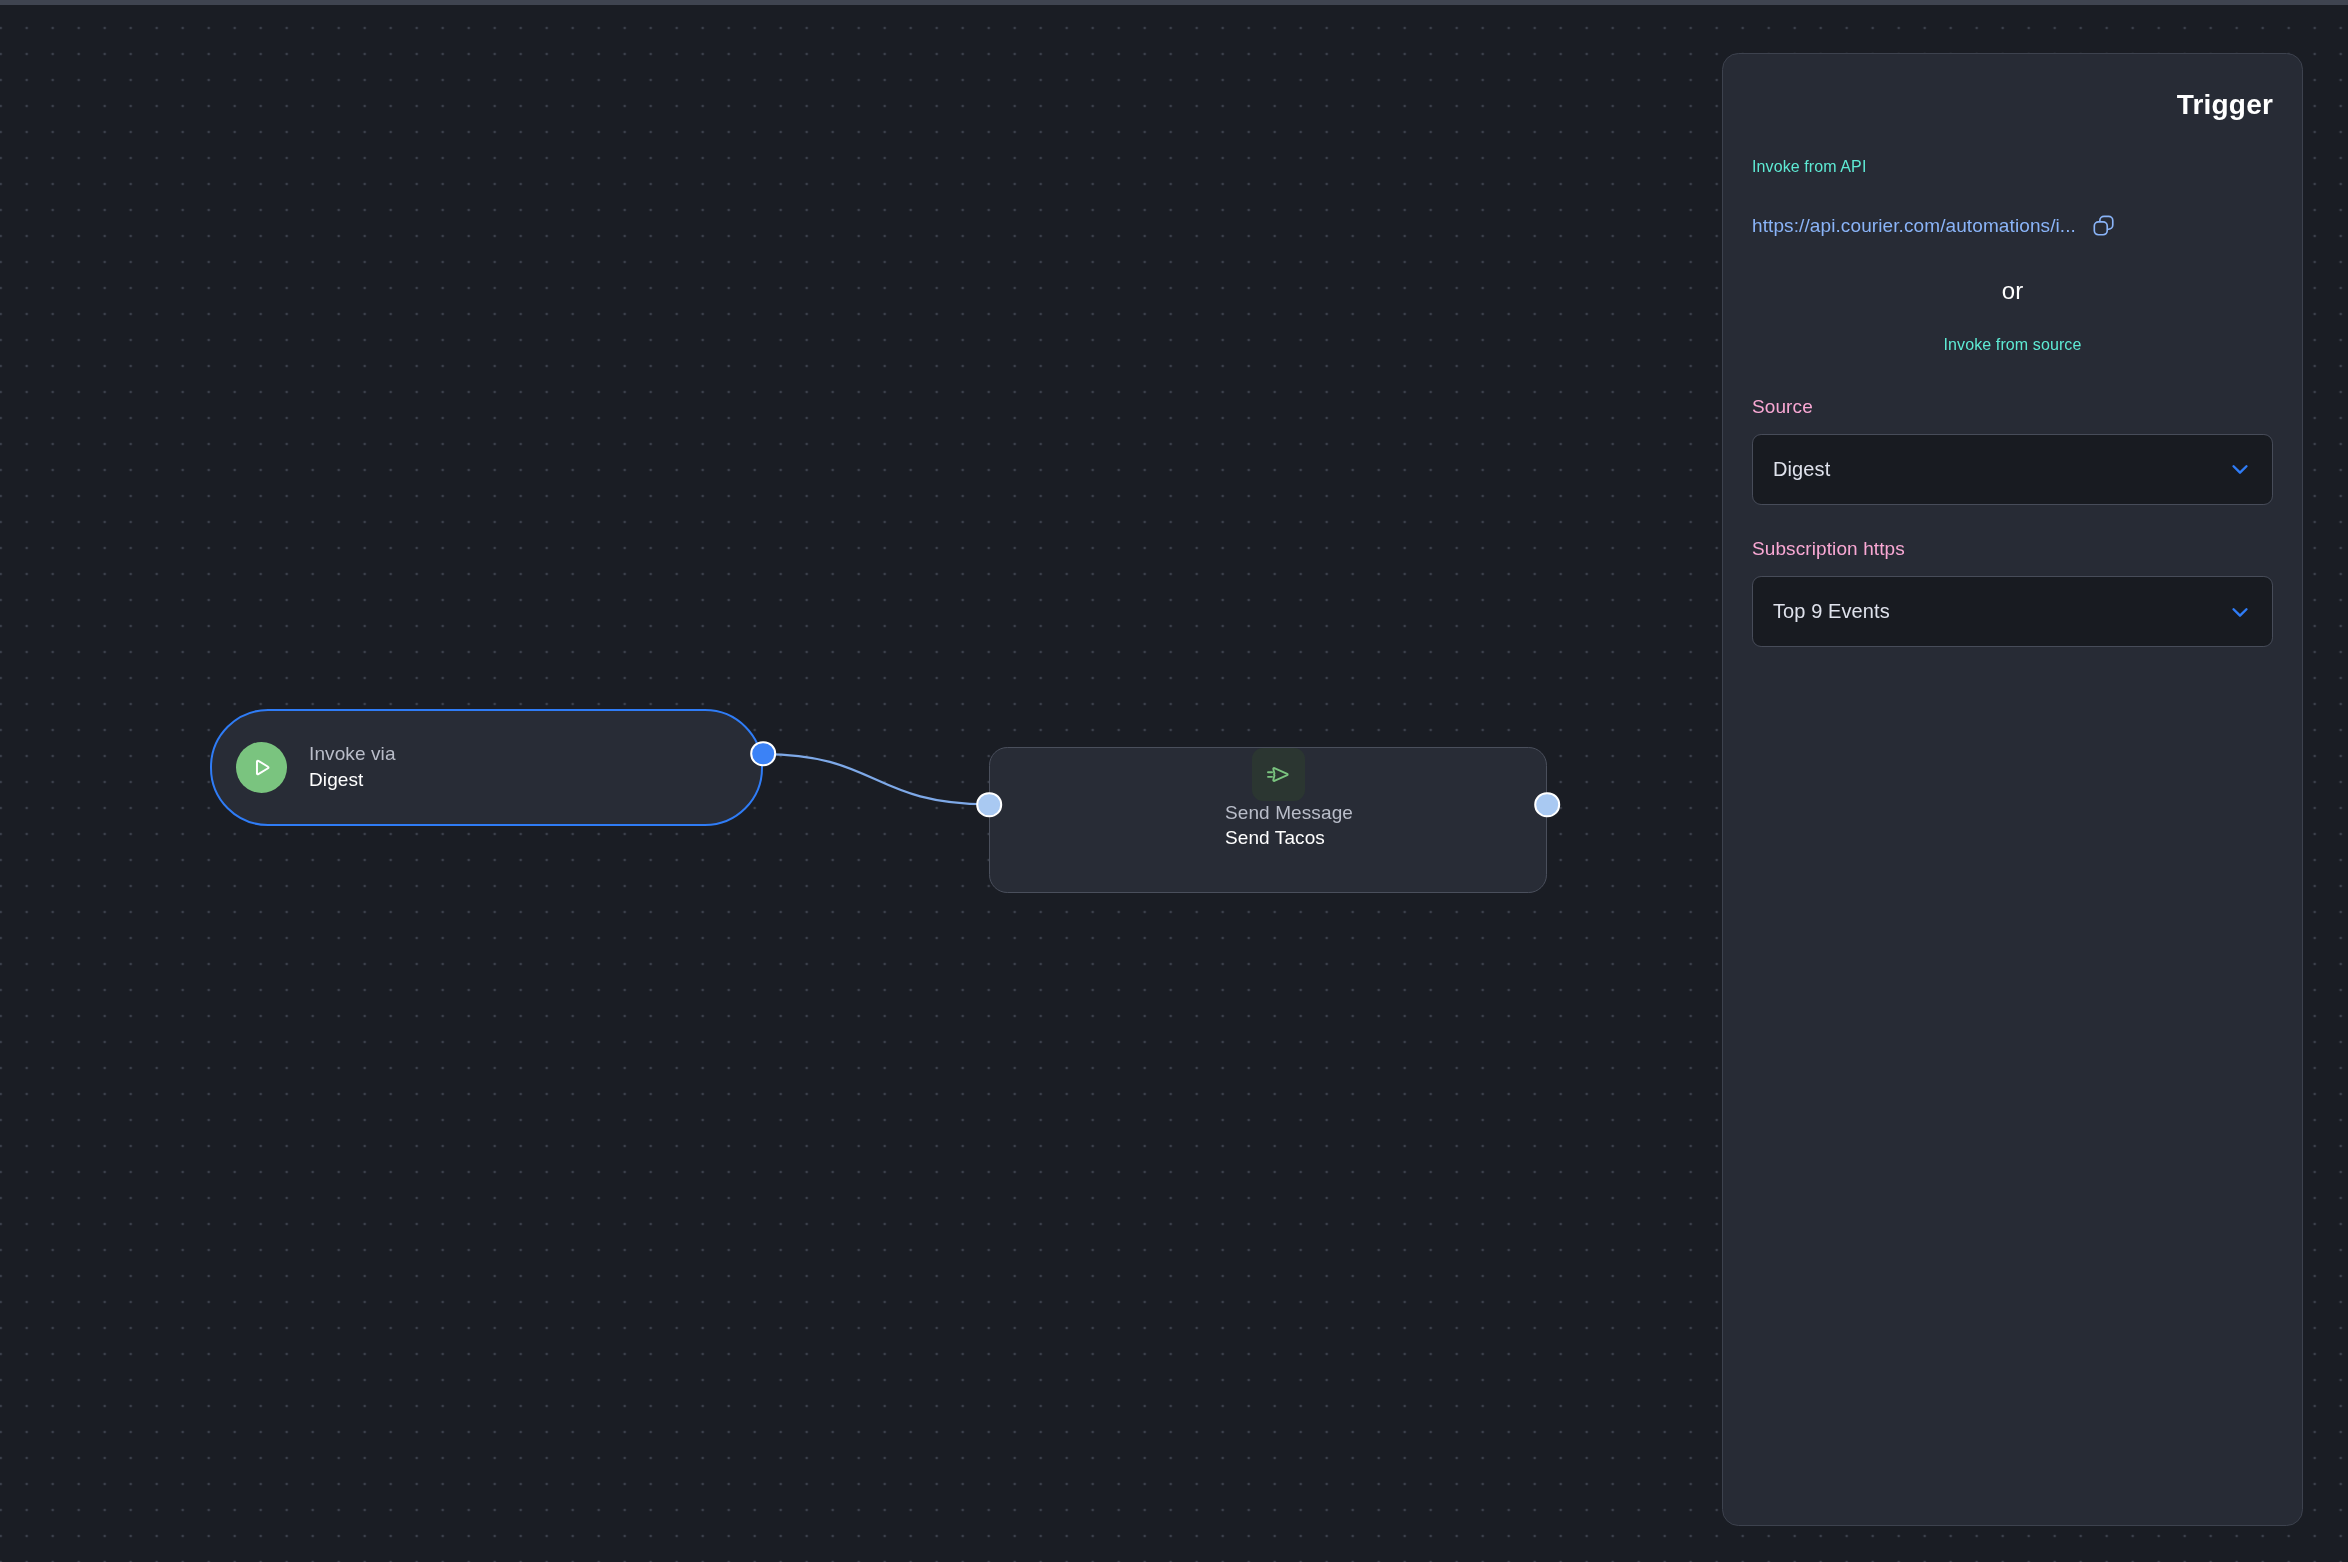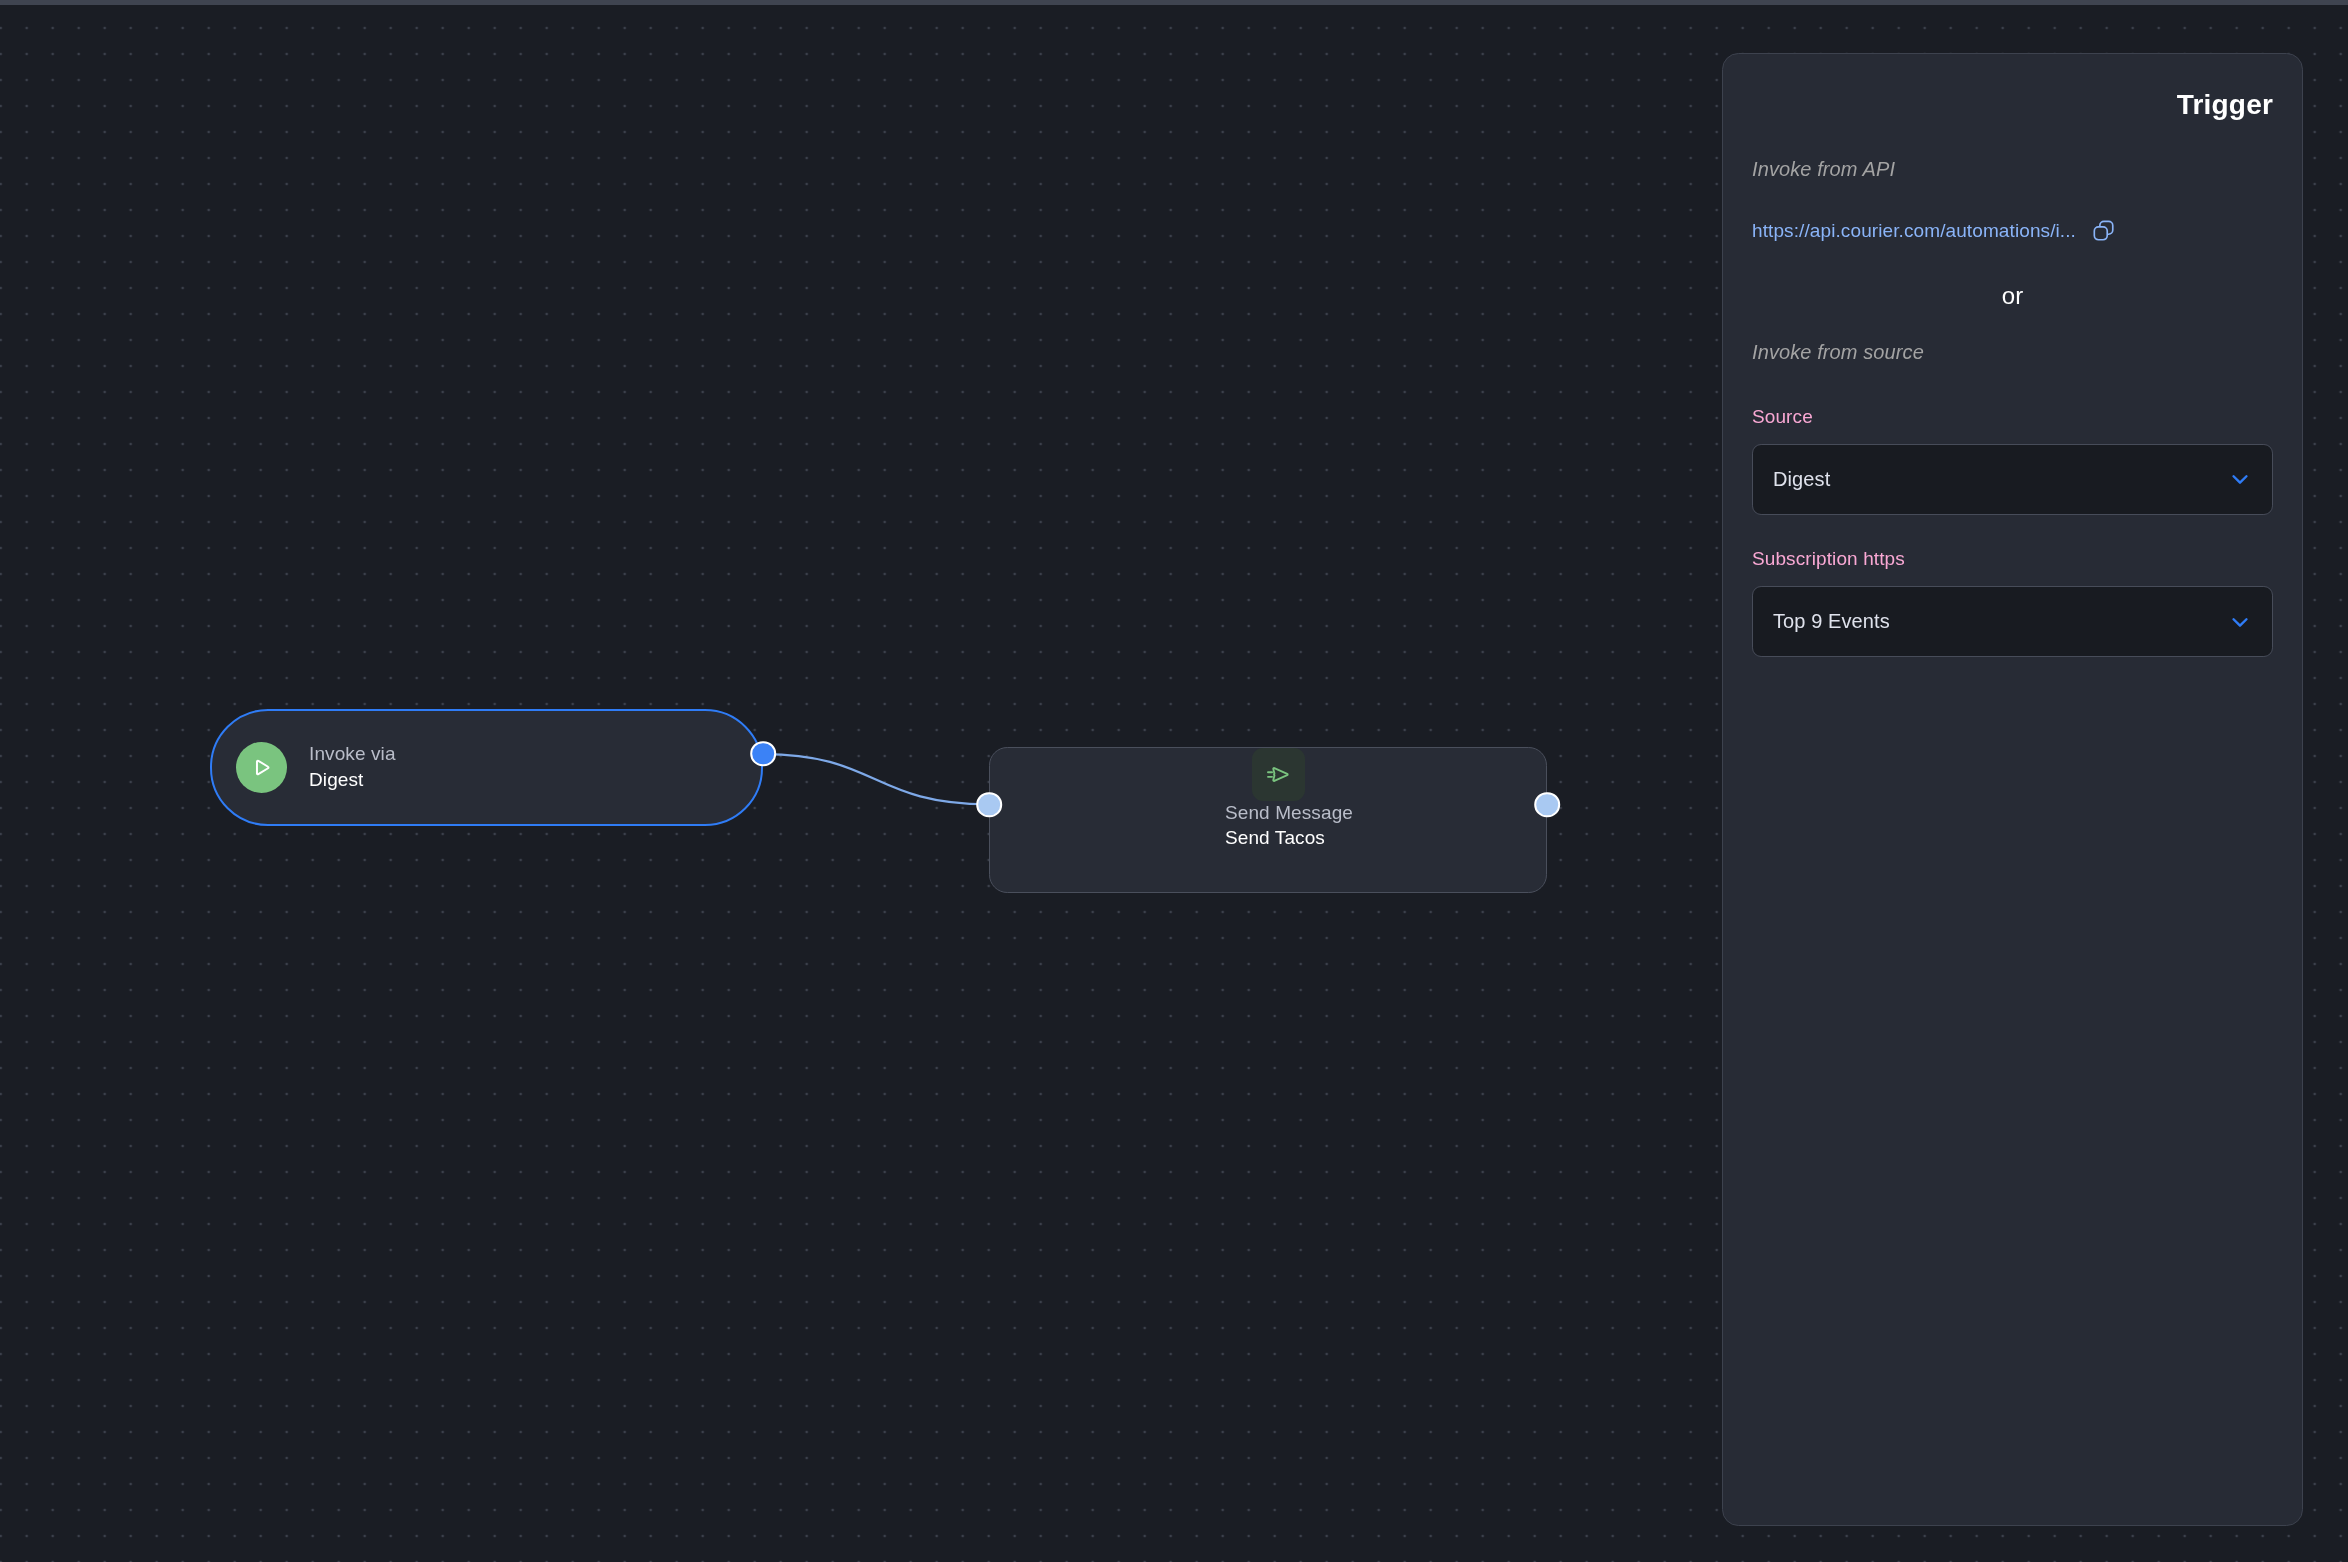--- a/index.html
+++ b/index.html
@@ -154,24 +154,23 @@
   #panel-title {
     font-size: 28px;
     font-weight: bold;
     color: #ffffff;
     letter-spacing: 0.2px;
     margin-bottom: 37px;
     text-align: right;
   }
 
   .panel-heading {
-    font-size: 20px;
-    color: #a3a3a3;
-    letter-spacing: 0.1px;
-    font-style: italic;
+    font-size: 16px;
+    color: #5eead4;
+    letter-spacing: 0.1px;
   }
 
   #invoke-api-heading { margin-bottom: 35px; }
 
   #api-url-row {
     display: flex;
     align-items: center;
     justify-content: flex-start;
     gap: 12.8px;
     margin-bottom: 35px;
@@ -196,21 +195,21 @@
     cursor: pointer;
   }
 
   #or-divider {
     text-align: center;
     font-size: 24px;
     color: #ffffff;
     margin-bottom: 31px;
   }
 
-  #invoke-source-heading { margin-bottom: 42px; }
+  #invoke-source-heading { margin-bottom: 42px; text-align: center; }
 
   .field-label {
     font-size: 19px;
     color: #f9a8d4;
     margin-bottom: 16.4px;
     letter-spacing: 0.1px;
   }
 
   .select-box {
     position: relative;

